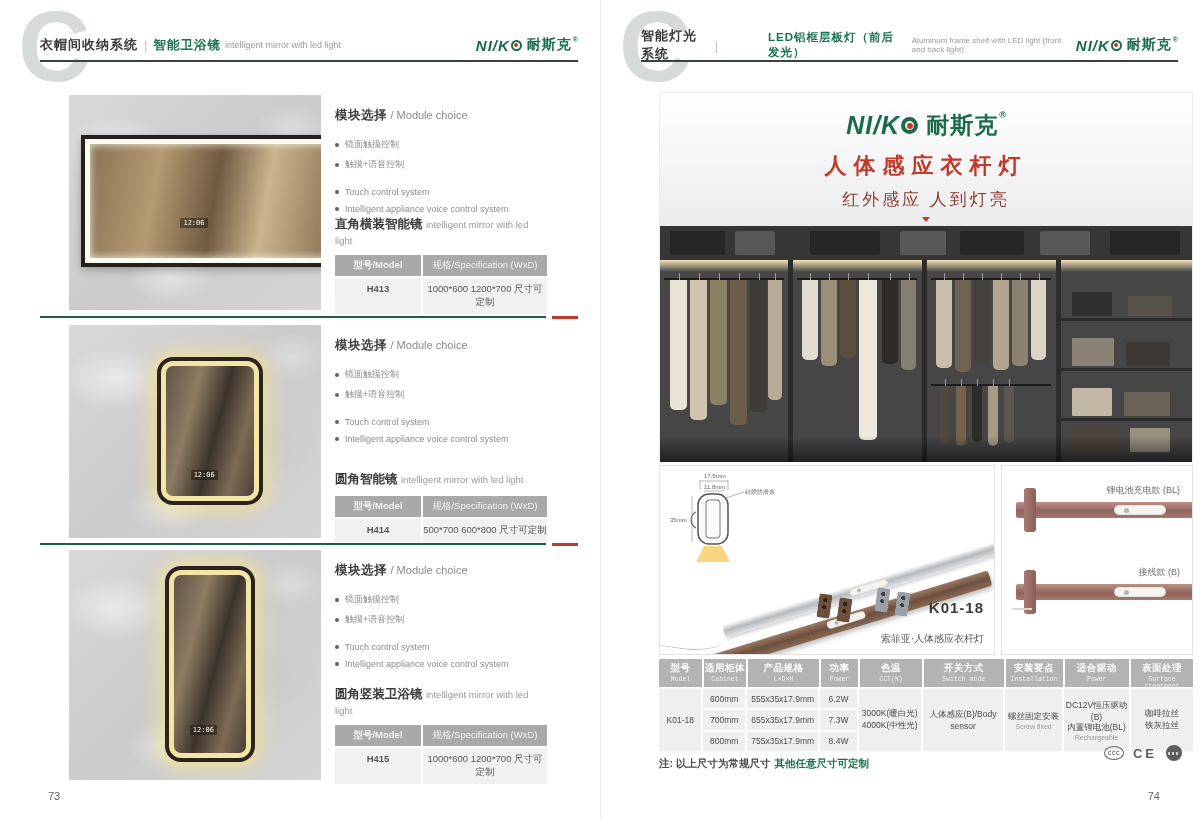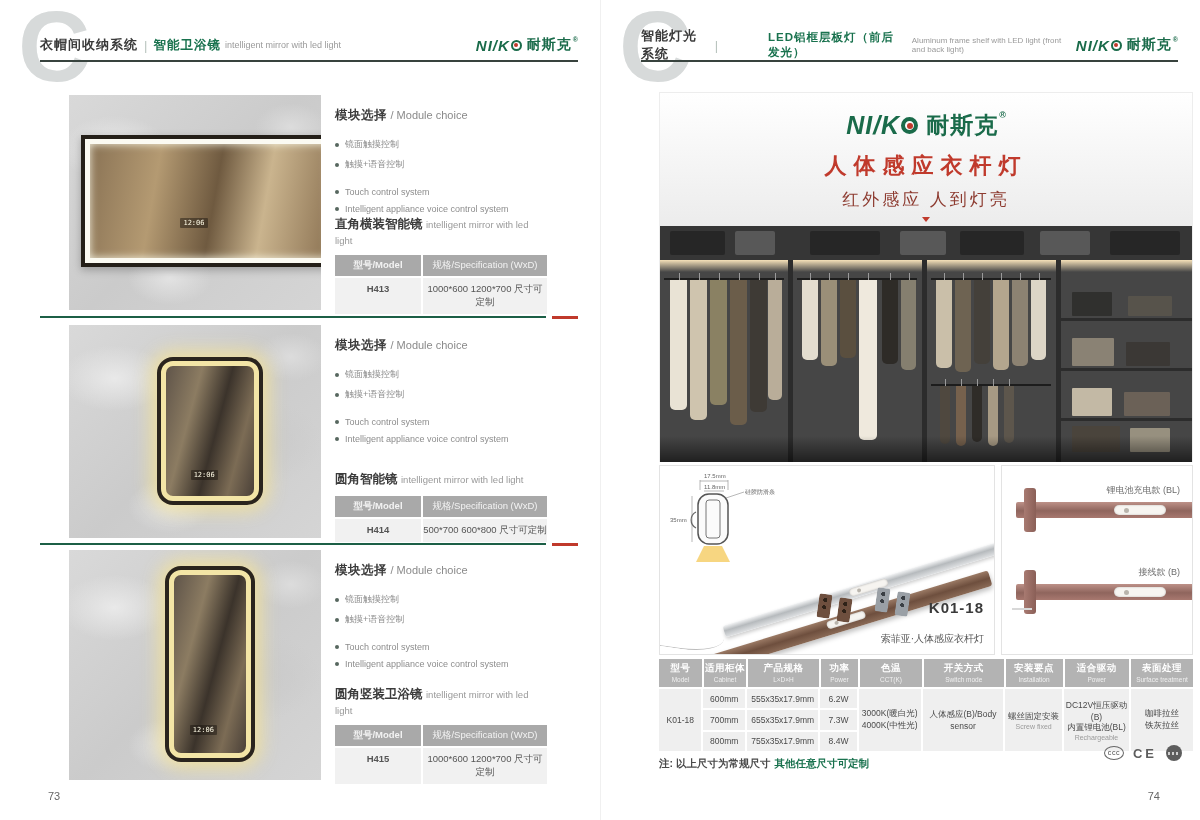--- a/index.html
+++ b/index.html
@@ -151,21 +151,21 @@
   .vcap { position:absolute; left:8px; top:-14px; width:12px; height:44px; border-radius:3px;
           background:linear-gradient(90deg,#a87a71,#8a5f57); }
   .vpill { position:absolute; right:28px; top:3px; width:52px; height:10px; background:#f7f5f1;
            border-radius:5px; box-shadow:0 0 2px rgba(0,0,0,.25) inset; }
   .vpill::after { content:''; position:absolute; left:10px; top:2.5px; width:5px; height:5px;
            border-radius:50%; background:#b9b4ac; }
   .vcord { position:absolute; left:-4px; top:24px; width:20px; height:2px; background:#d8d8d8; }
 
   
   .tspec { position:absolute; left:58px; top:659px; width:534px; }
-  .trow { display:flex; gap:2px; }
+  .trow { display:flex; gap:2px;font-family:Liberation Mono, monospace; }
   .th { background:#b3b3b3; text-align:center; padding:3px 1px 2px; height:28px; }
   .th .cn { font-size:9.5px; font-weight:bold; color:#fff; letter-spacing:.5px; }
   .th .en { font-size:6.5px; color:rgba(255,255,255,.8); margin-top:1px; }
   .tbody { margin-top:2px; display:flex; gap:2px; height:62px; }
   .tcol { display:flex; flex-direction:column; gap:2px; }
   .tcell { background:#efefef; flex:1; display:flex; flex-direction:column;
            align-items:center; justify-content:center; color:#4a4a4a; font-size:8.5px; text-align:center; }
   .tcell .sub-en { color:#9a9a9a; font-size:7px; }
   .w1{flex:8.2;} .w2{flex:8;} .w3{flex:13.8;} .w4{flex:7;} .w5{flex:12;}
   .w6{flex:15.5;} .w7{flex:11;} .w8{flex:12.5;} .w9{flex:12;}

